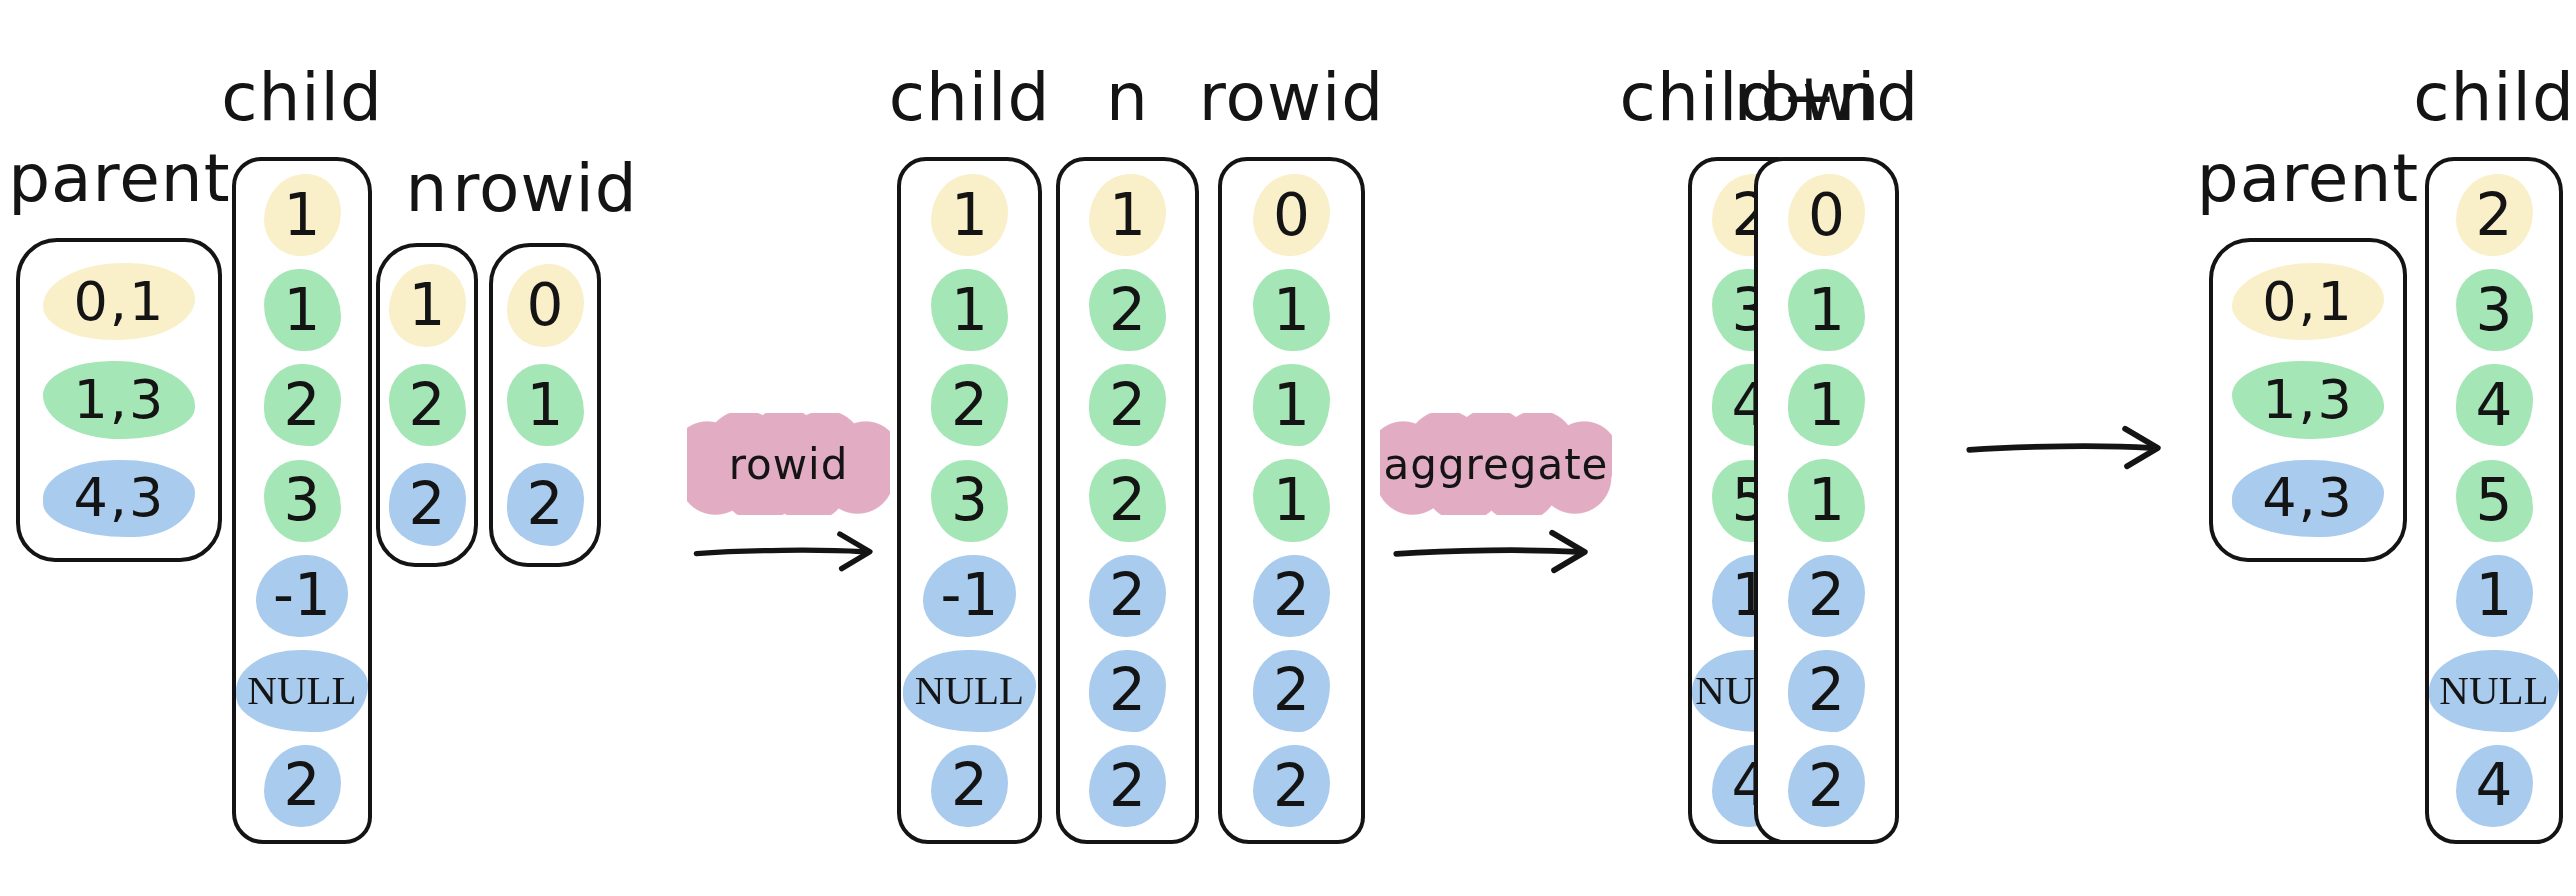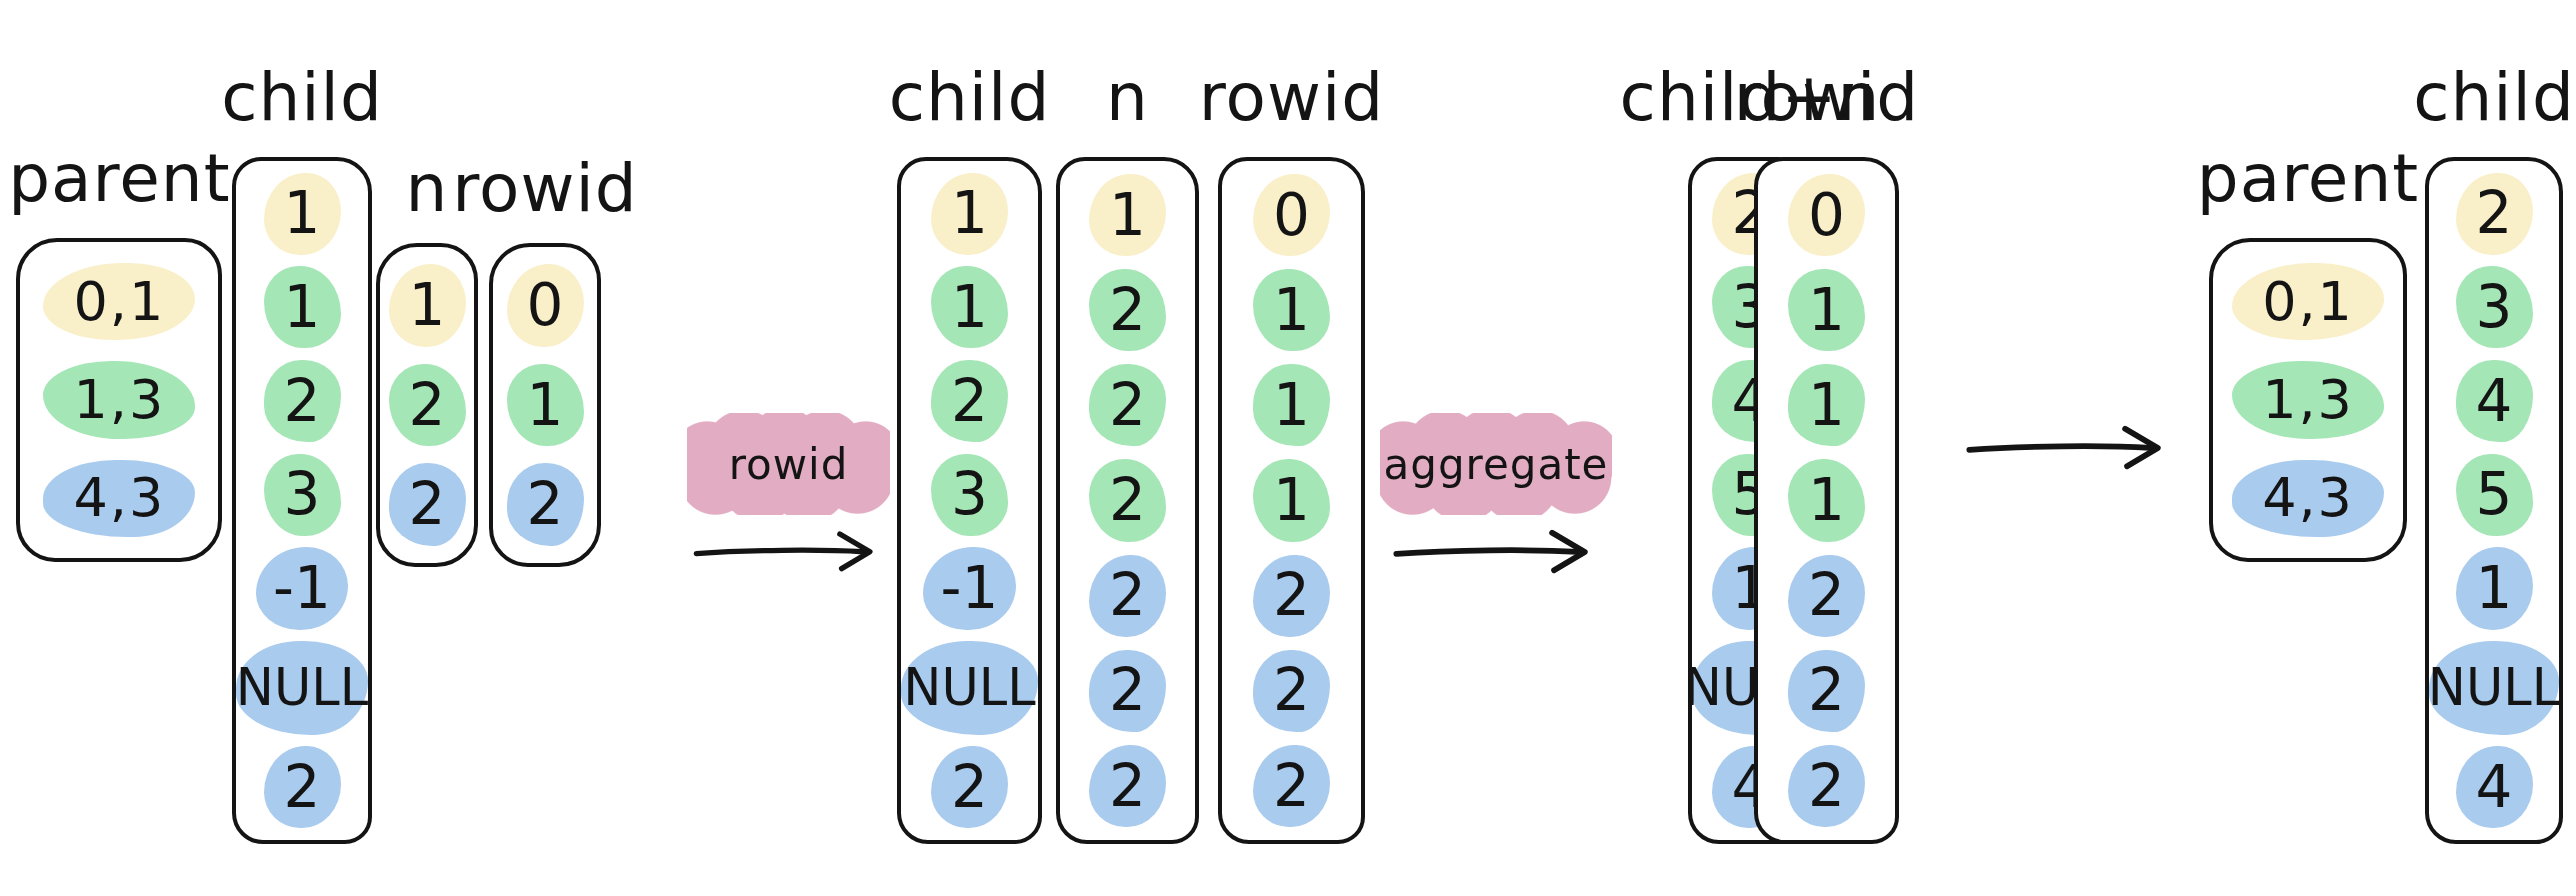--- a/index.html
+++ b/index.html
@@ -75,21 +75,21 @@
     display: inline-flex;
     align-items: center;
     justify-content: center;
     min-width: 77px;
     padding: 7.7px 17.4px;
     font-size: 58px;
     line-height: 1.15;
     text-align: center;
     white-space: nowrap;
   }
-  .cell-text.long { font-size: 51px; padding: 17.4px 11.6px; }
+  .cell-text.long { font-size: 41px; padding: 17.4px 11.6px; font-family: Liberation Serif, serif; }
   .cell:nth-child(odd)  .cell-text { border-radius: 55% 45% 52% 48% / 58% 48% 55% 45%; }
   .cell:nth-child(even) .cell-text { border-radius: 46% 54% 48% 52% / 45% 60% 42% 58%; }
   .cell:nth-child(3n)   .cell-text { border-radius: 50% 50% 42% 58% / 52% 44% 60% 46%; }
   .cell[data-color="yellow"] .cell-text { background: var(--yellow); }
   .cell[data-color="green"]  .cell-text { background: var(--green); }
   .cell[data-color="blue"]   .cell-text { background: var(--blue); }
   #c0 .cell-text, #c9 .cell-text { min-width: 152px; font-size: 54px; letter-spacing: 1.9px; }
 
   
   .op {

